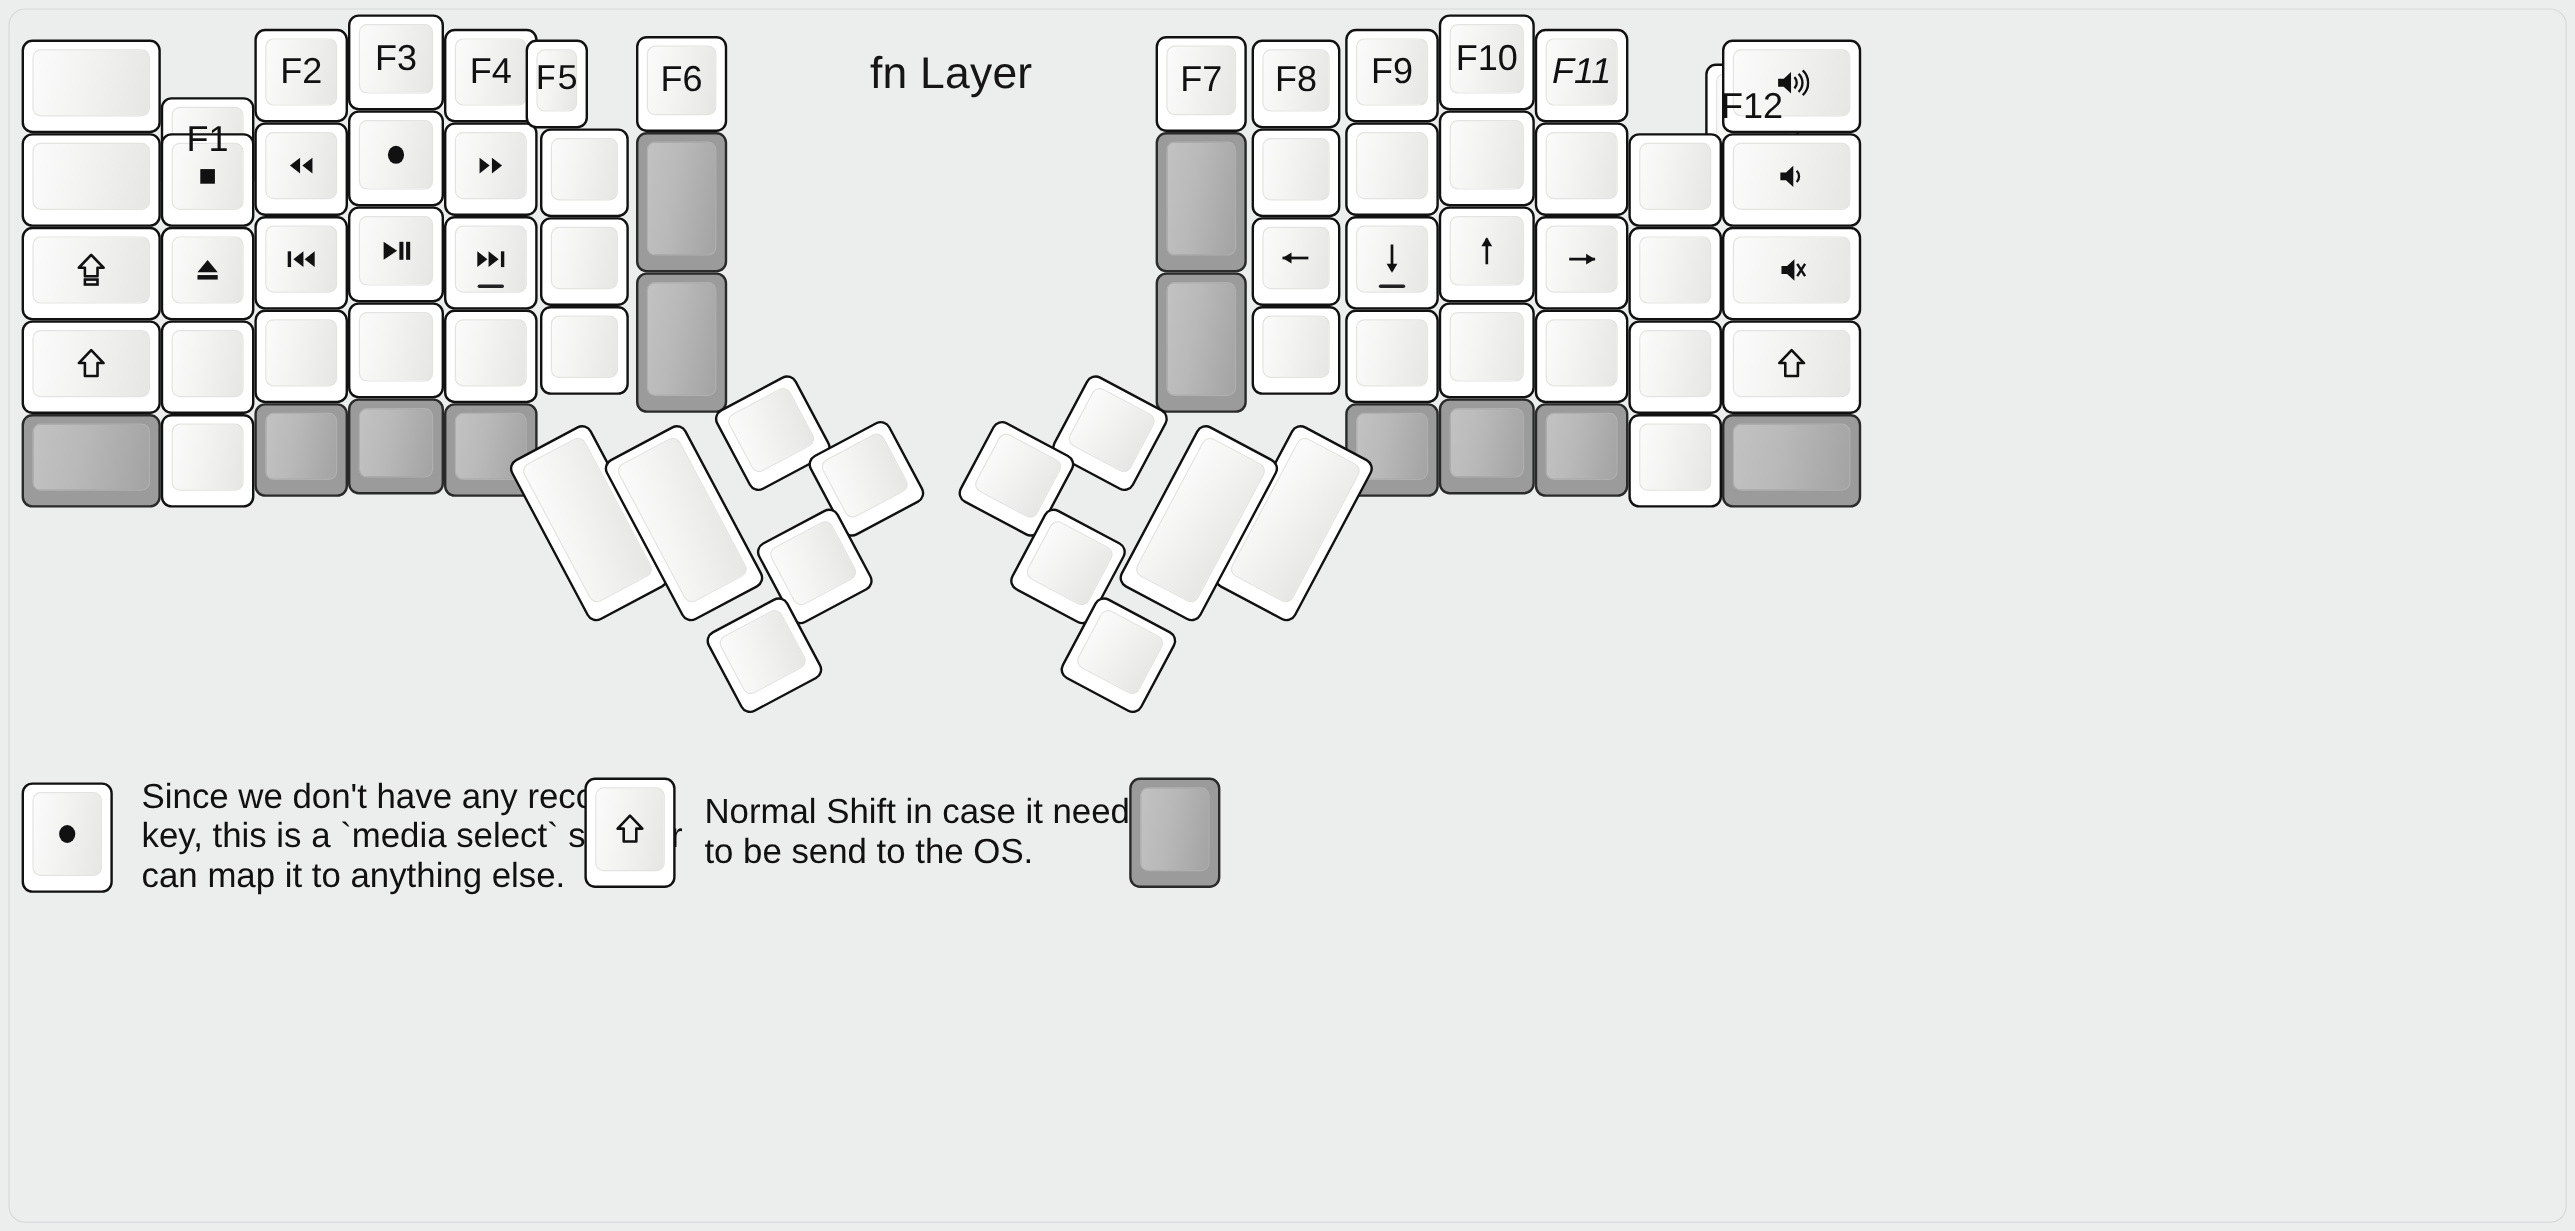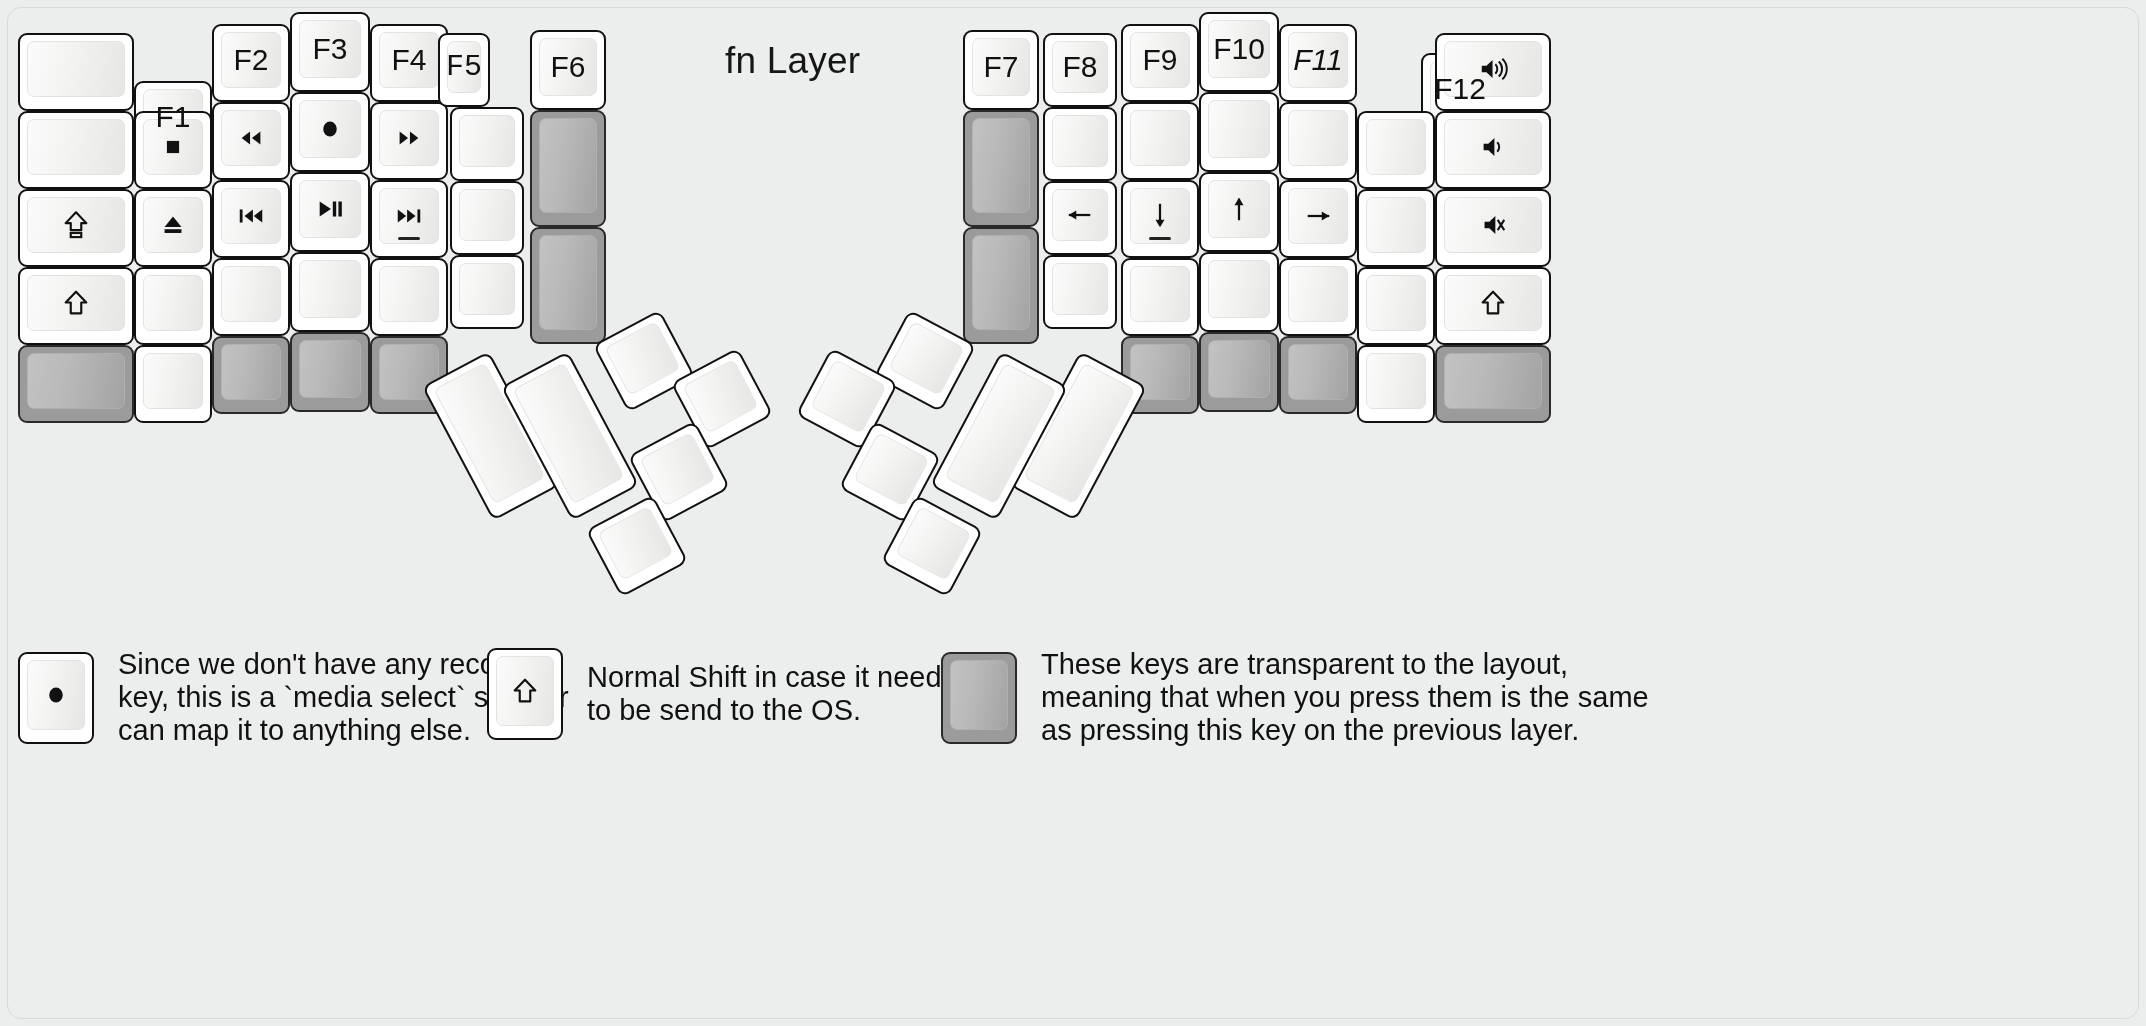--- a/index.html
+++ b/index.html
@@ -521,18 +521,15 @@
             </span>
           </div>
         </div>
         <div class="legend-text">Normal Shift in case it needs
 to be send to the OS.</div>
       </div>
       <div class="legend-row" style="left: 941px; top: 648px;">
         <div class="legend-key trans">
           <div class="cap"></div>
         </div>
-        <div class="legend-text">These keys are transparent to the layout,
-meaning that when you press them is the same
-as pressing this key on the previous layer.</div>
       </div>
     </div>
 </div>
 
 </body></html>

